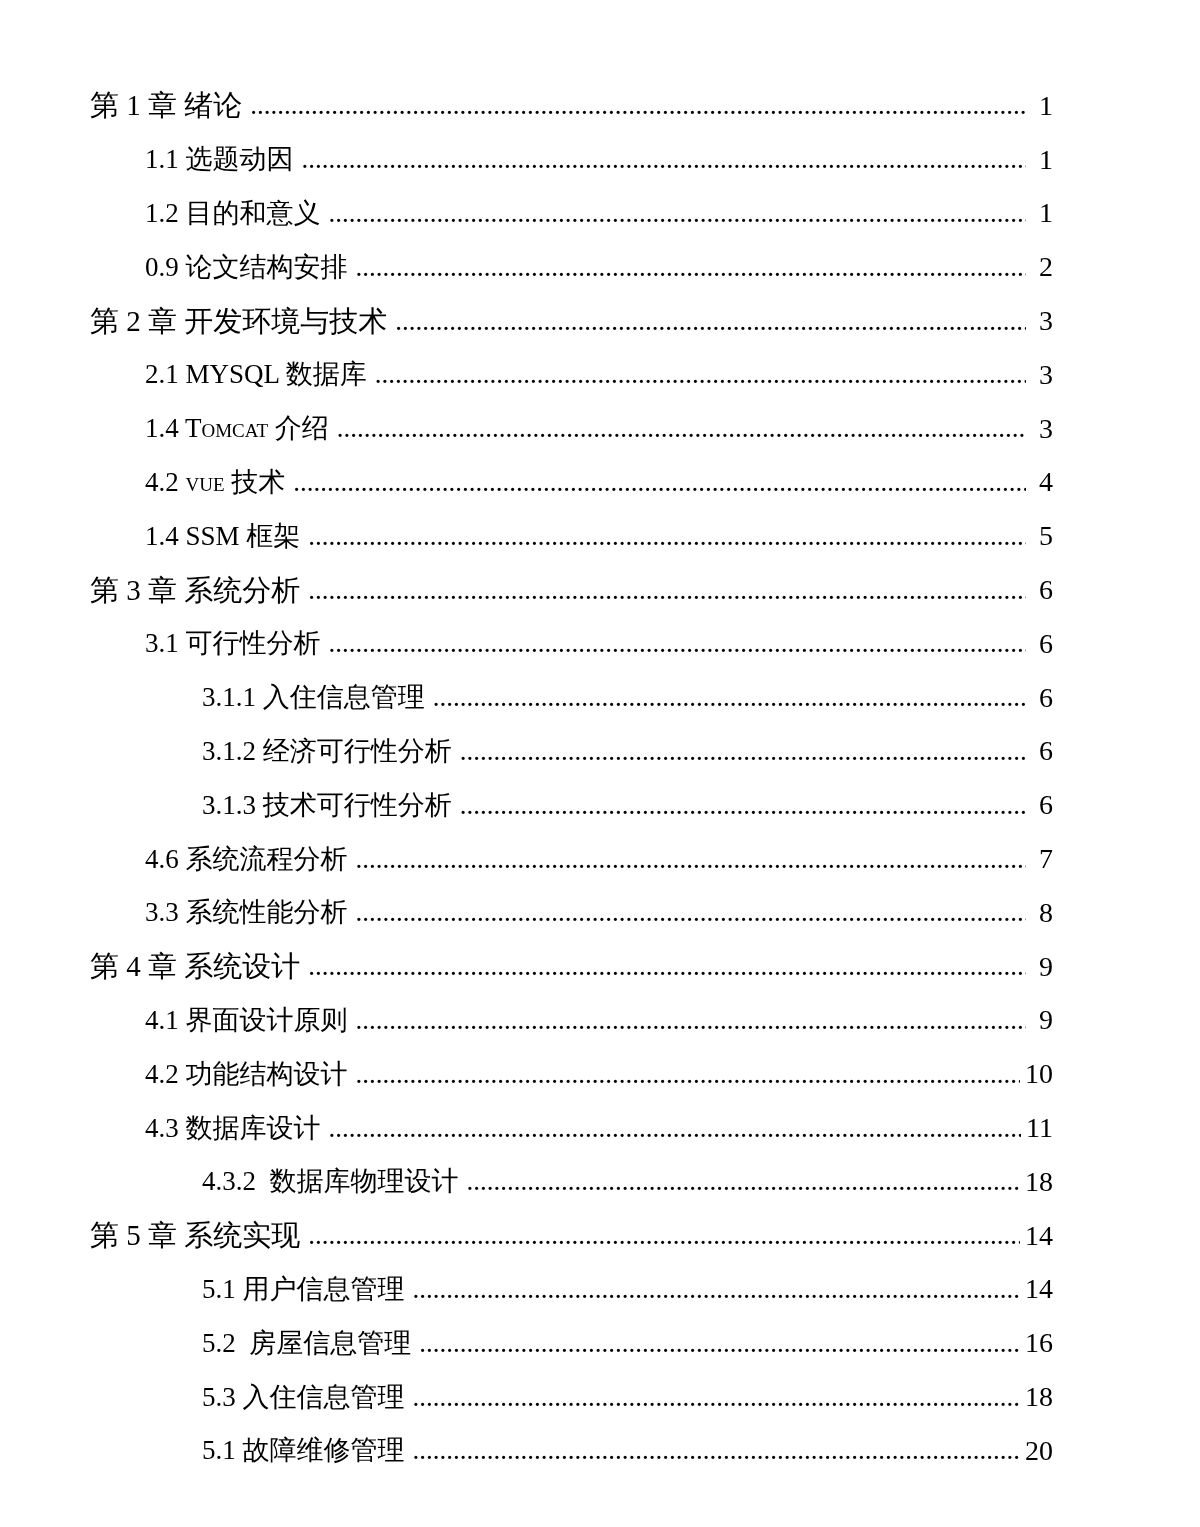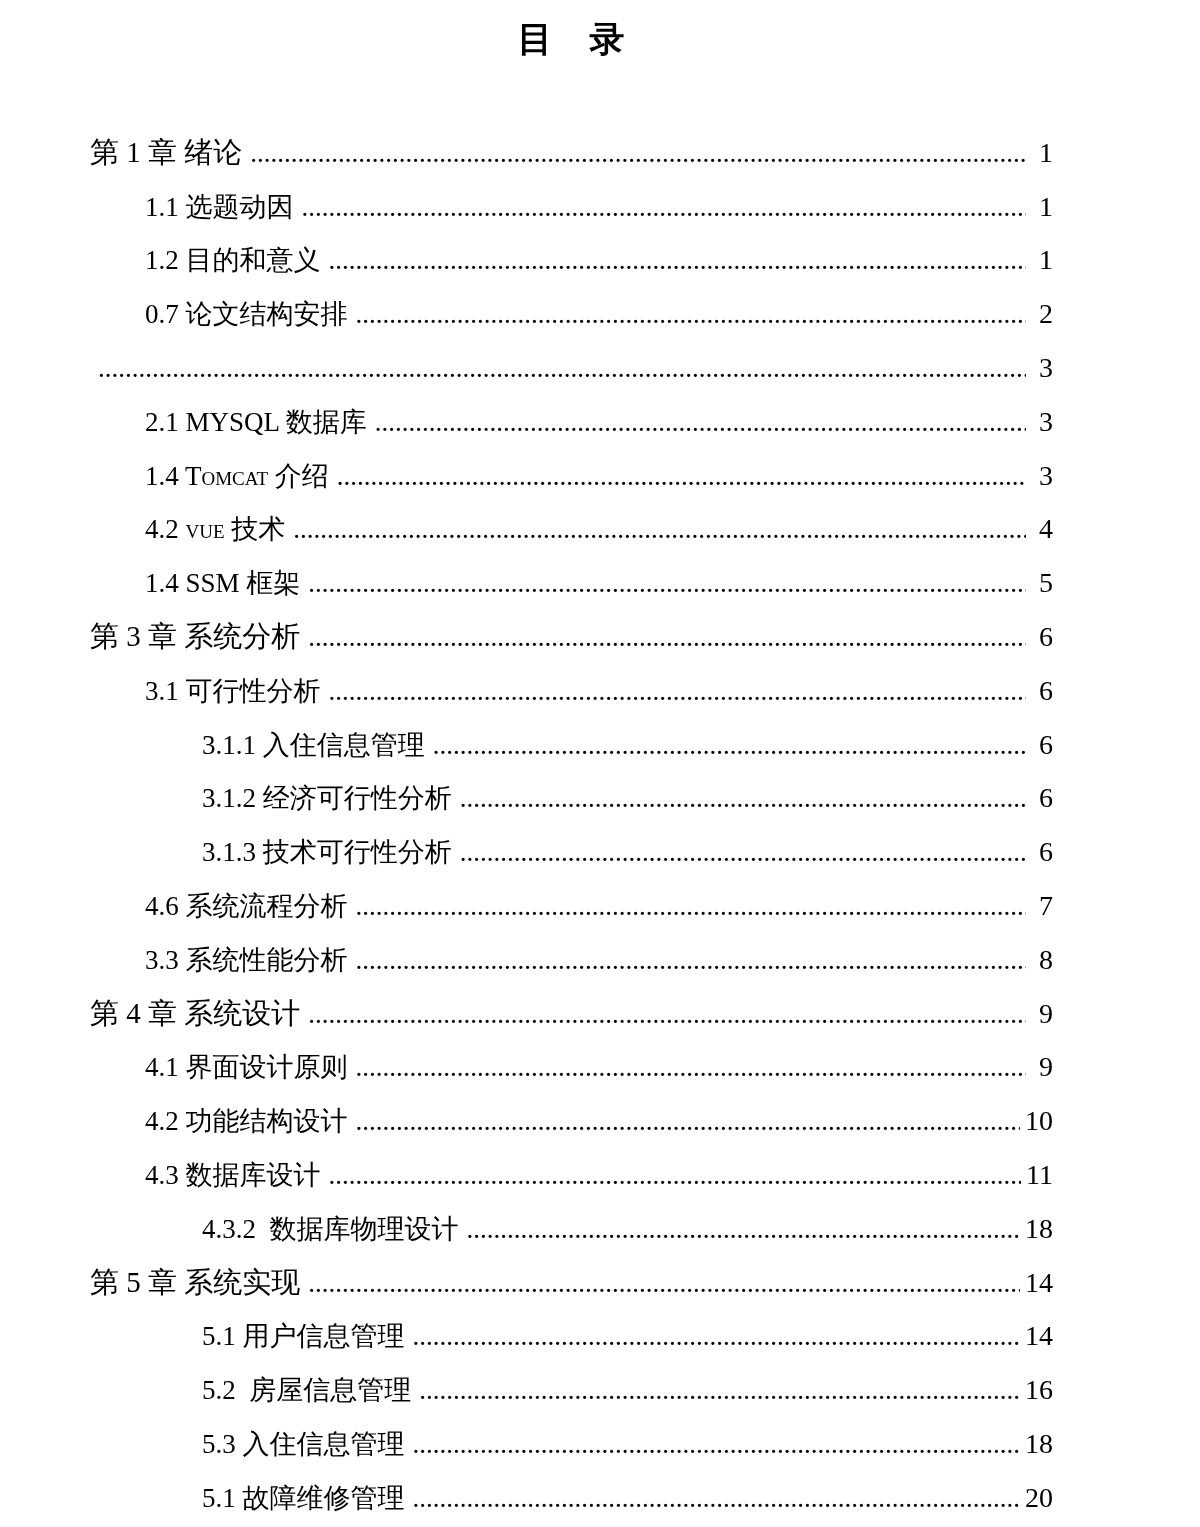--- a/index.html
+++ b/index.html
@@ -27,21 +27,21 @@
     line-height: 40px;
     text-align: center;
     white-space: pre;
     letter-spacing: 1px;
   }
   .toc {
     margin-top: 53px;
   }
   .row {
     display: flex;
-    align-items: flex-end;
+    align-items: center;
     box-sizing: border-box;
     height: 53.8px;
     padding-top: 12px;
   }
   .row .label {
     white-space: pre;
     font-variant: small-caps; 
     font-size: 27px;
     line-height: 1;
     flex: 0 0 auto;
@@ -63,44 +63,44 @@
     font-size: 28px;
     line-height: 1;
     min-width: 22px;
     text-align: right;
   }
 </style>
 </head>
 <body>
 
 <div class="page">
-  <h1 class="doc-title">目　录</h1>
 
   <div class="toc">
       <div class="row lvl1">
     <span class="label">第 1 章 绪论</span>
     <span class="leader">....................................................................................................................................................................................................................................................................</span>
     <span class="pagenum">1</span>
   </div>
       <div class="row lvl2">
     <span class="label">1.1 选题动因</span>
     <span class="leader">....................................................................................................................................................................................................................................................................</span>
     <span class="pagenum">1</span>
   </div>
       <div class="row lvl2">
     <span class="label">1.2 目的和意义</span>
     <span class="leader">....................................................................................................................................................................................................................................................................</span>
     <span class="pagenum">1</span>
   </div>
       <div class="row lvl2">
-    <span class="label">0.7 论文结构安排</span>
+    <span class="label">0.9 论文结构安排</span>
     <span class="leader">....................................................................................................................................................................................................................................................................</span>
     <span class="pagenum">2</span>
   </div>
       <div class="row lvl1">
+    <span class="label">第 2 章 开发环境与技术</span>
     <span class="leader">....................................................................................................................................................................................................................................................................</span>
     <span class="pagenum">3</span>
   </div>
       <div class="row lvl2">
     <span class="label">2.1 MYSQL 数据库</span>
     <span class="leader">....................................................................................................................................................................................................................................................................</span>
     <span class="pagenum">3</span>
   </div>
       <div class="row lvl2">
     <span class="label">1.4 Tomcat 介绍</span>

